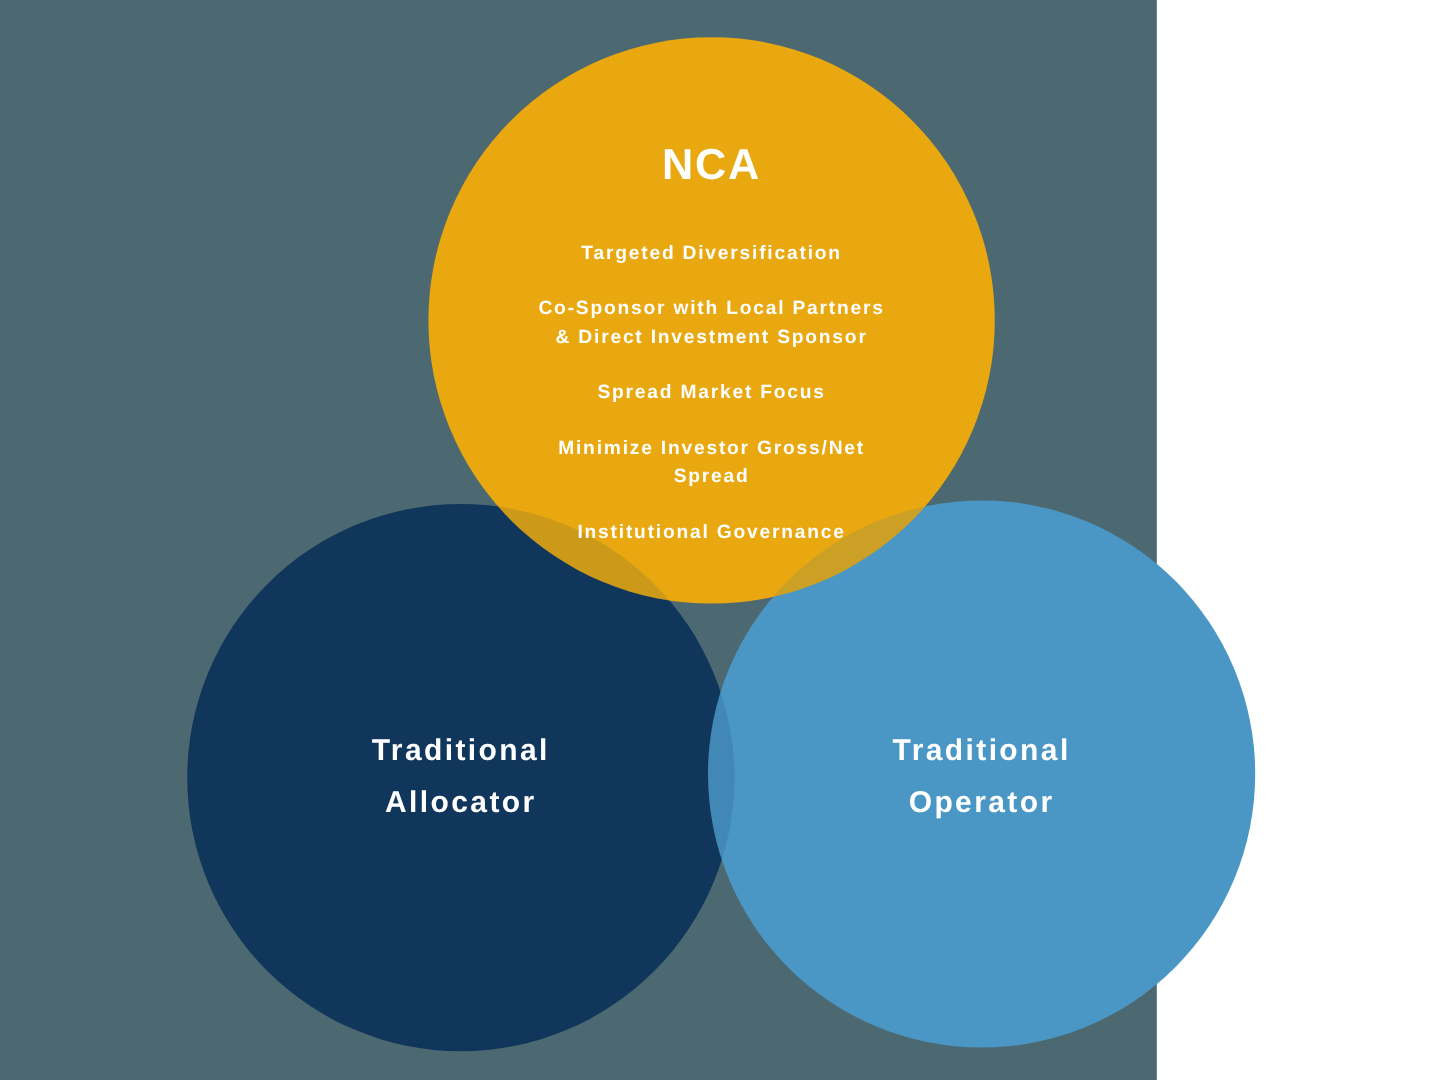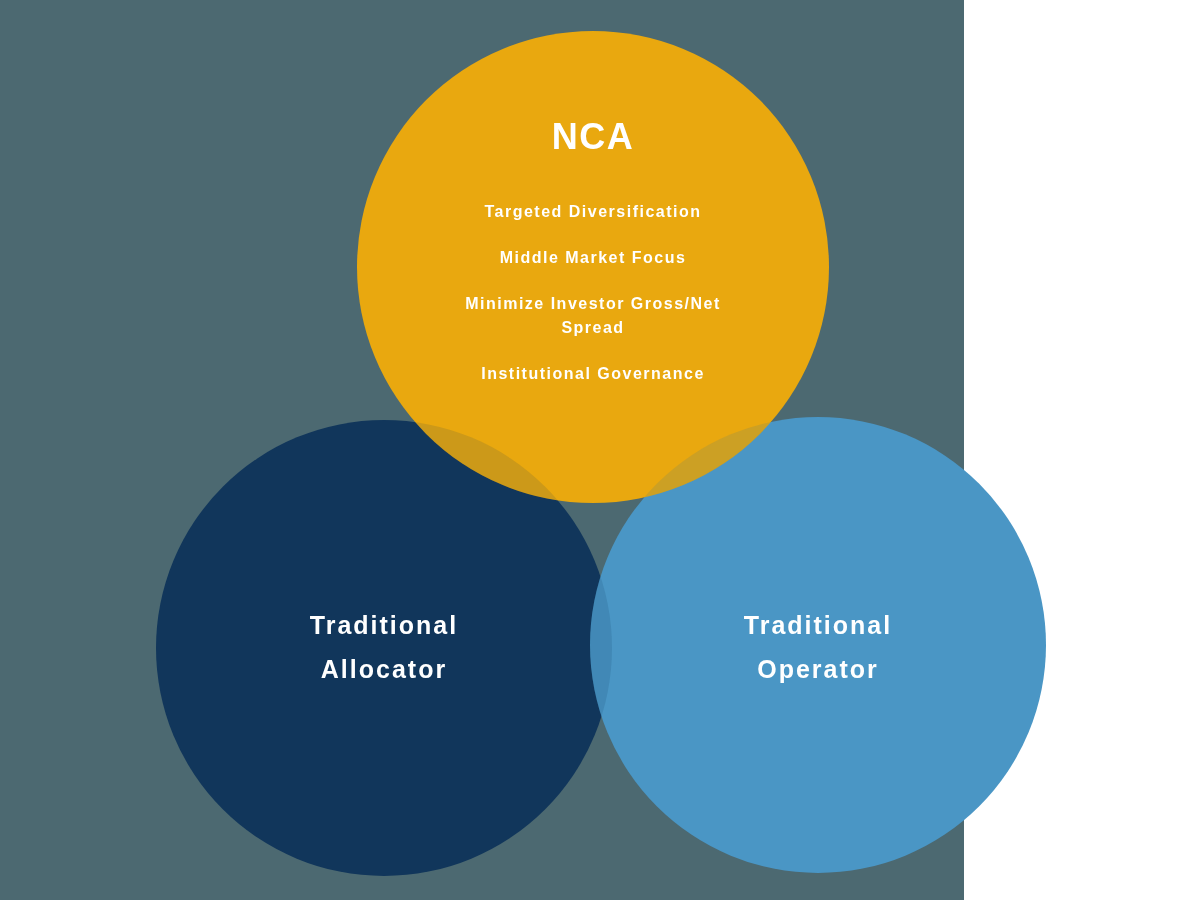--- a/index.html
+++ b/index.html
@@ -84,21 +84,22 @@
     <circle cx="593" cy="267" r="236" fill="#E9A80F"></circle>
 
     <g clip-path="url(#clip-nca)">
       <circle cx="384" cy="648" r="228" fill="#11365B" fill-opacity="0.13"></circle>
       <circle cx="818" cy="645" r="228" fill="#2A6F9E" fill-opacity="0.15"></circle>
     </g>
   </svg>
 
   <div class="circle-text gold-block" style="color: rgb(255, 255, 255);">
     <div class="nca-title">NCA</div>
-    <div><div class="nca-item">Targeted Diversification</div><div class="nca-item">Middle Market Focus</div><div class="nca-item">Minimize Investor Gross/Net
+    <div><div class="nca-item">Targeted Diversification</div><div class="nca-item">Co-Sponsor with Local Partners
+&amp; Direct Investment Sponsor</div><div class="nca-item">Spread Market Focus</div><div class="nca-item">Minimize Investor Gross/Net
 Spread</div><div class="nca-item">Institutional Governance</div></div>
   </div>
 
   <div class="circle-text big-label allocator-block" style="color: rgb(255, 255, 255);">Traditional
 Allocator</div>
 
   <div class="circle-text big-label operator-block" style="color: rgb(255, 255, 255);">Traditional
 Operator</div>
 
 </div>

